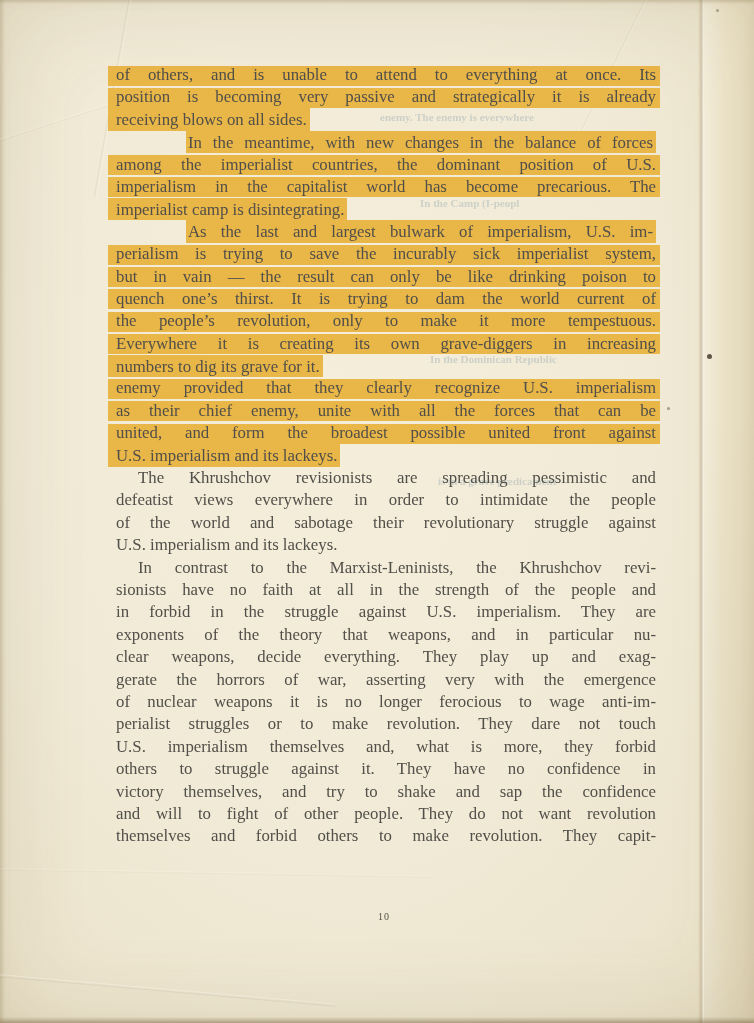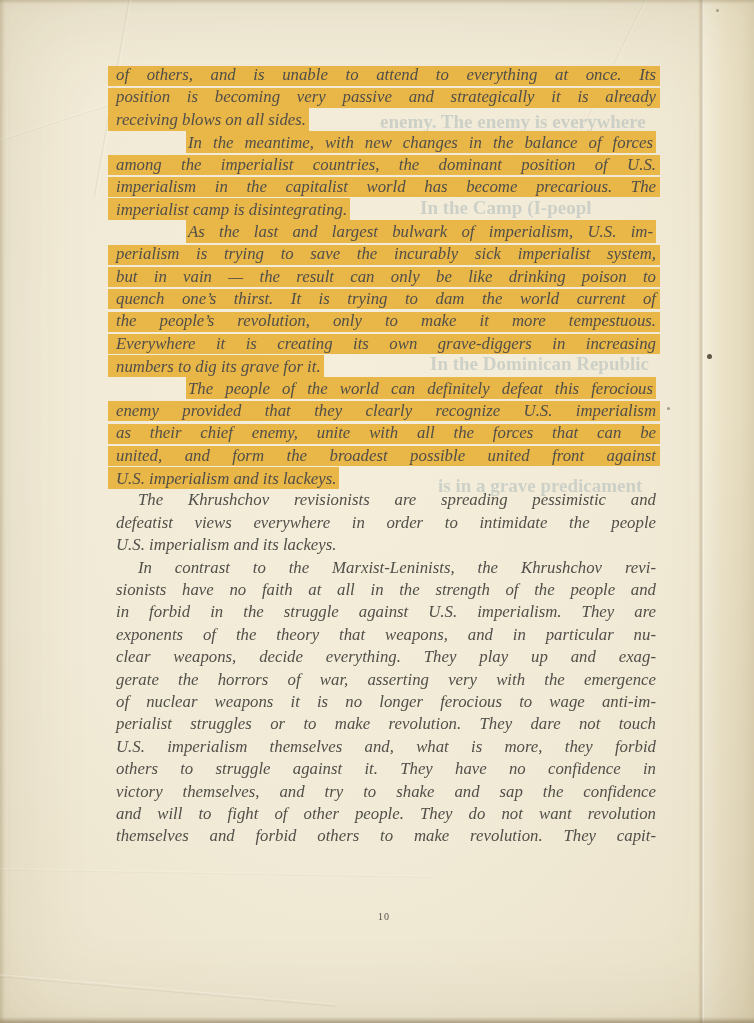--- a/index.html
+++ b/index.html
@@ -50,42 +50,41 @@
   .speck{position:absolute;border-radius:50%;pointer-events:none;}
   #speck1{left:707px;top:354px;width:5px;height:5px;background:#463b2e;opacity:.85;}
   #speck2{left:667px;top:407px;width:3px;height:3px;background:#8d8779;opacity:.8;}
   #speck3{left:601px;top:406px;width:3px;height:3px;background:#97917f;opacity:.55;}
   #speck4{left:716px;top:9px;width:3px;height:3px;background:#6b5f4c;opacity:.5;}
   #speck5{left:148px;top:68px;width:4px;height:3px;background:#d9c9a2;opacity:.7;}
   
   .textblock{
     position:absolute;left:108px;top:64px;width:552px;
     color:var(--ink,#514f49);
-    font-style:italic;
   }
   .l{
     position:relative;height:22.4px;line-height:22.4px;font-size:16.8px;
     padding:0 4px 0 8px;box-sizing:border-box;white-space:normal;overflow:visible;
   }
   .just{text-align:justify;text-align-last:justify;}
   .ind{text-indent:22px;}
   .hl-full{
     background-image:linear-gradient(var(--hl,#e9b648),var(--hl,#e9b648));
     background-repeat:no-repeat;background-position:0 1.5px;background-size:100% 20px;
   }
   .hl-span{background:var(--hl,#e9b648);padding:1.5px 3px 2px 2px;margin-left:48px;}
   .ext-left{margin-left:-8px;padding-left:8px;margin-top:16px;}
   .pageno{
     position:absolute;left:108px;top:871px;width:552px;text-align:center;
     font-size:10px;letter-spacing:1px;color:var(--ink,#514f49);margin-top:40px;
   }
   
   .ghost{
     position:absolute;color:var(--ghost,#a8b6b8);opacity:.5;filter:blur(0.7px);
-    font-size:19px;font-weight:bold;white-space:nowrap;pointer-events:none;
+    font-size:11px;font-weight:bold;white-space:nowrap;pointer-events:none;
   }
 </style>
 </head>
 <body>
 
 <div class="page">
   <div class="right-strip"></div>
   <div class="fold-line"></div>
   <div class="edge-top"></div>
   <div class="edge-bottom"></div>
@@ -118,27 +117,27 @@
       <div class="l just hl-full">among the imperialist countries, the dominant position of U.S.</div>
       <div class="l just hl-full">imperialism in the capitalist world has become precarious. The</div>
       <div class="l"><span class="hl-span ext-left">imperialist camp is disintegrating.</span></div>
       <div class="l just ind"><span class="hl-span">As the last and largest bulwark of imperialism, U.S. im-</span></div>
       <div class="l just hl-full">perialism is trying to save the incurably sick imperialist system,</div>
       <div class="l just hl-full">but in vain — the result can only be like drinking poison to</div>
       <div class="l just hl-full">quench one’s thirst.  It is trying to dam the world current of</div>
       <div class="l just hl-full">the people’s revolution, only to make it more tempestuous.</div>
       <div class="l just hl-full">Everywhere it is creating its own grave-diggers in increasing</div>
       <div class="l"><span class="hl-span ext-left">numbers to dig its grave for it.</span></div>
-      <div class="l just ind"><span class="hl-span">The people of the world can definitely defeat this ferocious</span></div>
       <div class="l just hl-full">enemy provided that they clearly recognize U.S. imperialism</div>
       <div class="l just hl-full">as their chief enemy, unite with all the forces that can be</div>
       <div class="l just hl-full">united, and form the broadest possible united front against</div>
       <div class="l"><span class="hl-span ext-left">U.S. imperialism and its lackeys.</span></div>
       <div class="l just ind">The Khrushchov revisionists are spreading pessimistic and</div>
       <div class="l just">defeatist views everywhere in order to intimidate the people</div>
+      <div class="l just">of the world and sabotage their revolutionary struggle against</div>
       <div class="l">U.S. imperialism and its lackeys.</div>
       <div class="l just ind">In contrast to the Marxist-Leninists, the Khrushchov revi-</div>
       <div class="l just">sionists have no faith at all in the strength of the people and</div>
       <div class="l just">in forbid in the struggle against U.S. imperialism.  They are</div>
       <div class="l just">exponents of the theory that weapons, and in particular nu-</div>
       <div class="l just">clear weapons, decide everything.  They play up and exag-</div>
       <div class="l just">gerate the horrors of war, asserting very with the emergence</div>
       <div class="l just">of nuclear weapons it is no longer ferocious to wage anti-im-</div>
       <div class="l just">perialist struggles or to make revolution.  They dare not touch</div>
       <div class="l just">U.S. imperialism themselves and, what is more, they forbid</div>

